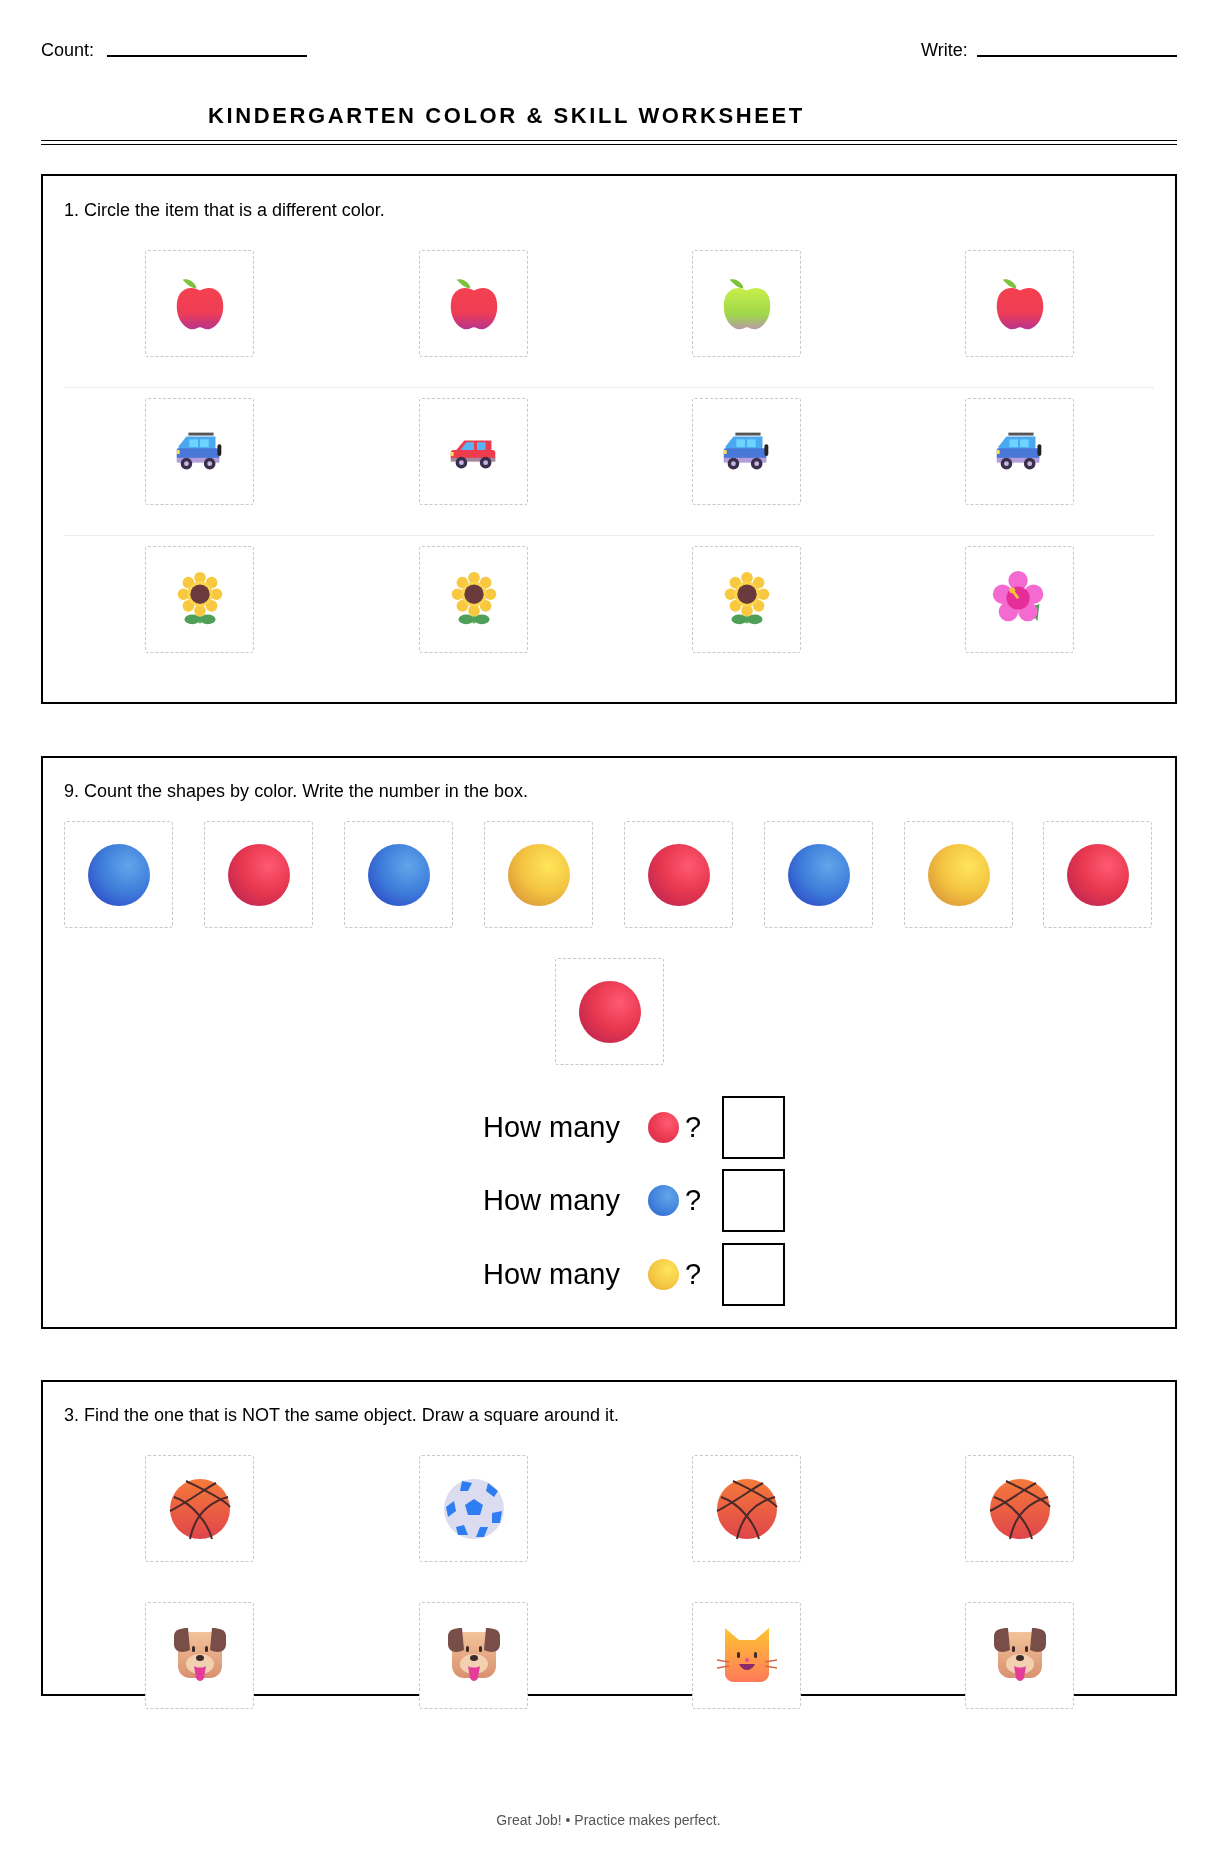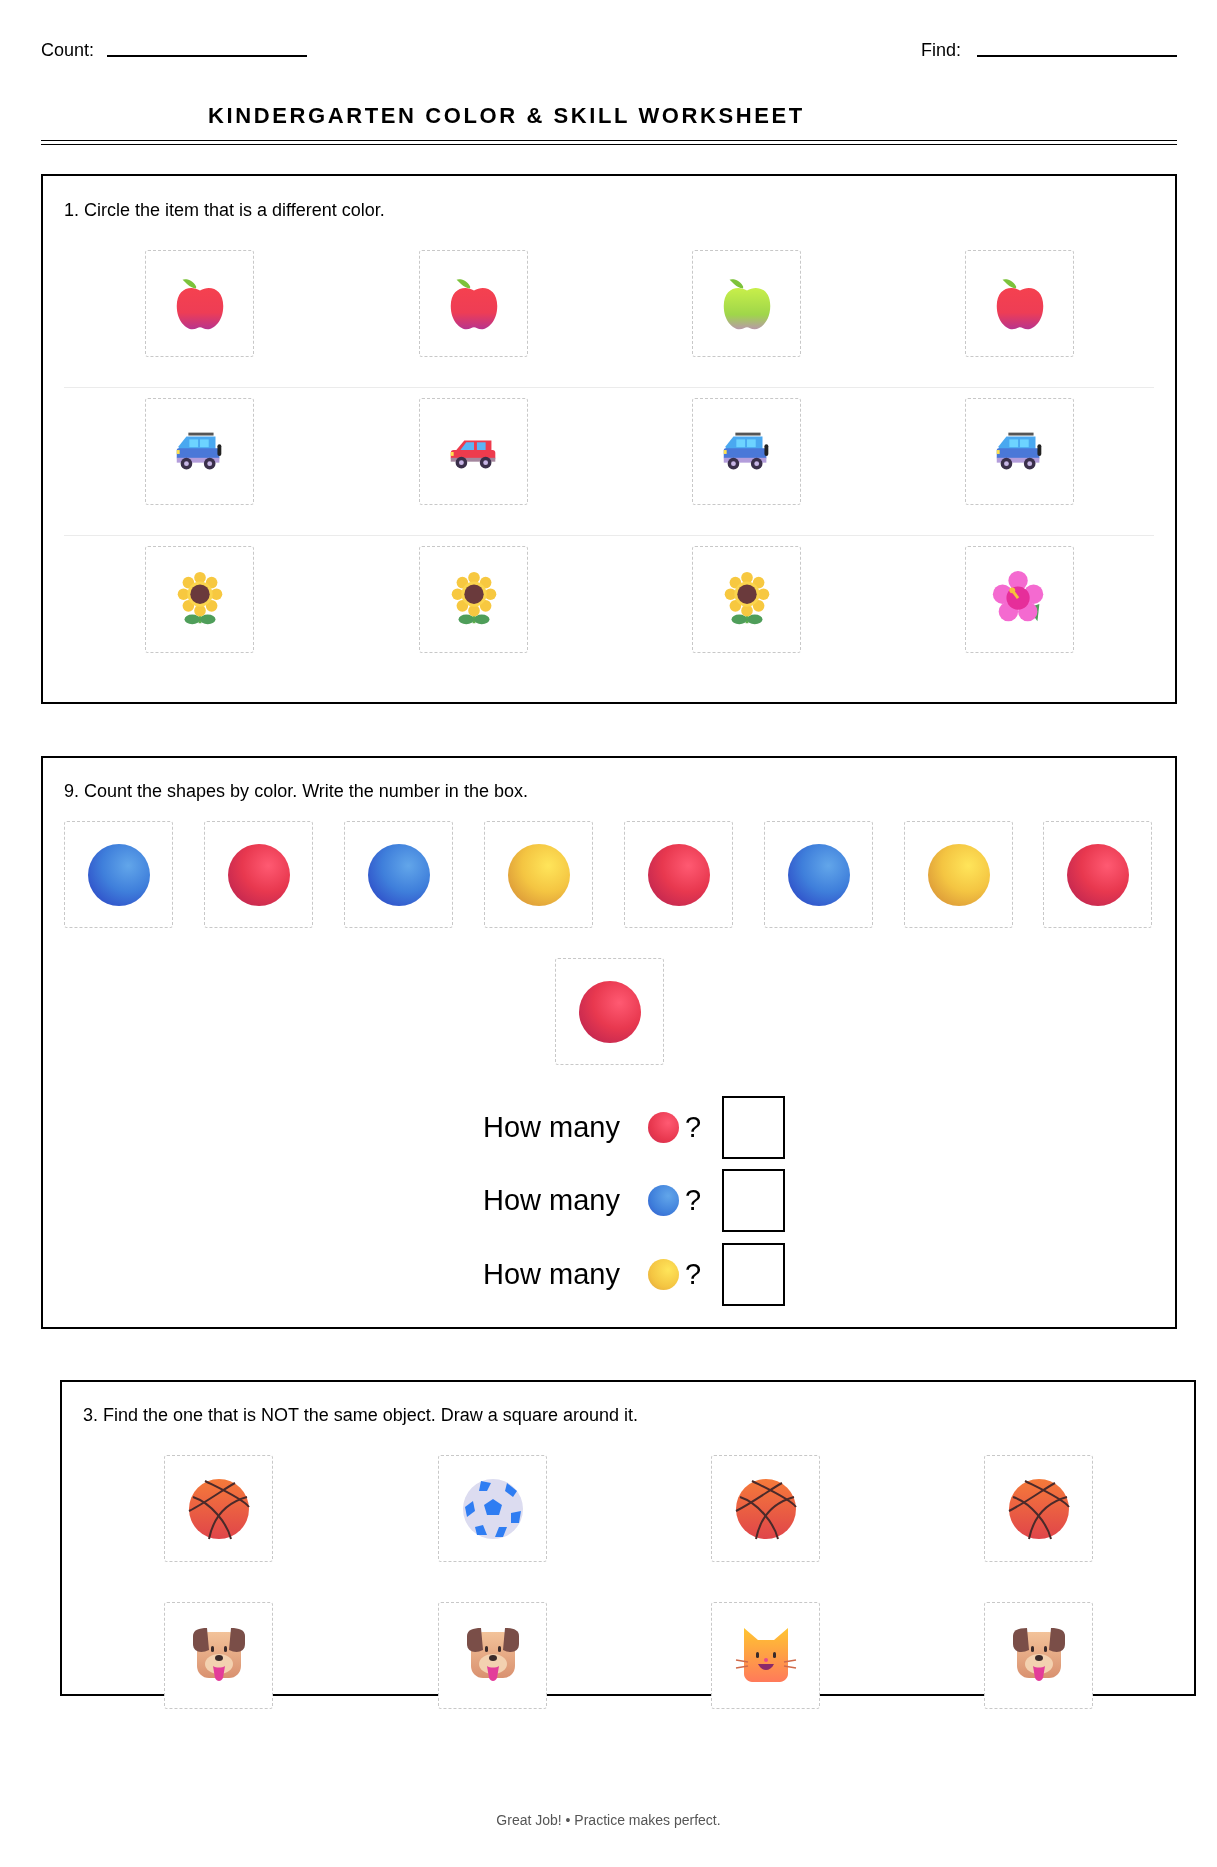--- a/index.html
+++ b/index.html
@@ -73,21 +73,21 @@
     </linearGradient>
     <linearGradient id="gCat" x1="0" y1="0" x2="0" y2="1">
       <stop offset="0" stop-color="#ffc531"></stop>
         <stop offset="1" stop-color="#ff7a5a"></stop>
     </linearGradient>
   </defs>
 </svg>
 
 <div class="field-label" style="left:41px;">Count:</div>
 <div class="field-line" style="left:107px;"></div>
-<div class="field-label" style="left:921px;">Find:</div>
+<div class="field-label" style="left:921px;">Write:</div>
 <div class="field-line" style="left:977px;"></div>
 <div class="title">KINDERGARTEN COLOR &amp; SKILL WORKSHEET</div>
 <div class="double-rule"></div>
 
 <div class="section" style="top:174px; height:530px;">
   <div class="section-heading" style="top:23px;">1. Circle the item that is a different color.</div>
 
   <div class="item-box" style="left:102px; top:74px;">
     <svg width="62" height="62" viewBox="0 0 64 64">
       <path d="M28 14 C24 6 16 6 14 7 C18 10 20 15 28 16 Z" fill="#7cc23b"></path>
@@ -316,21 +316,21 @@
     <div class="answer-box"></div>
   </div>
   <div class="q-row" style="top:485px;">
     <span class="q-text">How many</span>
     <span class="q-dot" style="background: radial-gradient(circle at 65% 35%, #ffe55a, #f4c542 60%, #e0a13a);"></span>
     <span class="q-mark">?</span>
     <div class="answer-box"></div>
   </div>
 </div>
 
-<div class="section" style="top:1380px; height:316px;margin-left:19px;">
+<div class="section" style="top:1380px; height:316px;">
   <div class="section-heading" style="top:22px;">3. Find the one that is NOT the same object. Draw a square around it.</div>
 
   <div class="item-box" style="left:102px; top:73px;">
     <svg width="64" height="64" viewBox="0 0 64 64">
       <circle cx="32" cy="32" r="30" fill="url(#gBasket)"></circle>
       <g fill="none" stroke="#4a2a2a" stroke-width="2">
         <path d="M6 20 C24 26 40 46 44 62"></path>
           <path d="M18 4 C34 12 56 22 62 30"></path>
         <path d="M2 34 C18 26 40 10 48 6"></path>
           <path d="M22 62 C26 42 38 26 60 20"></path>

